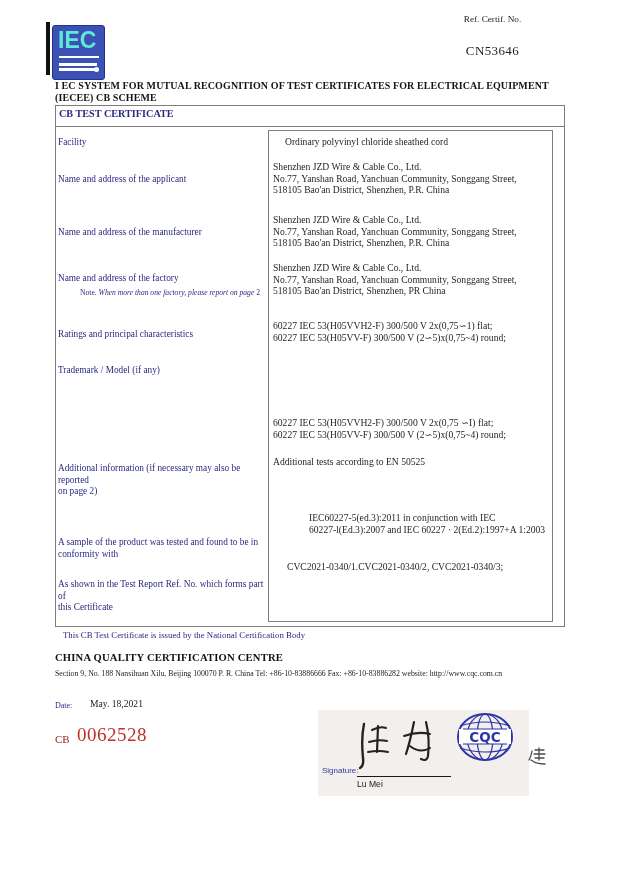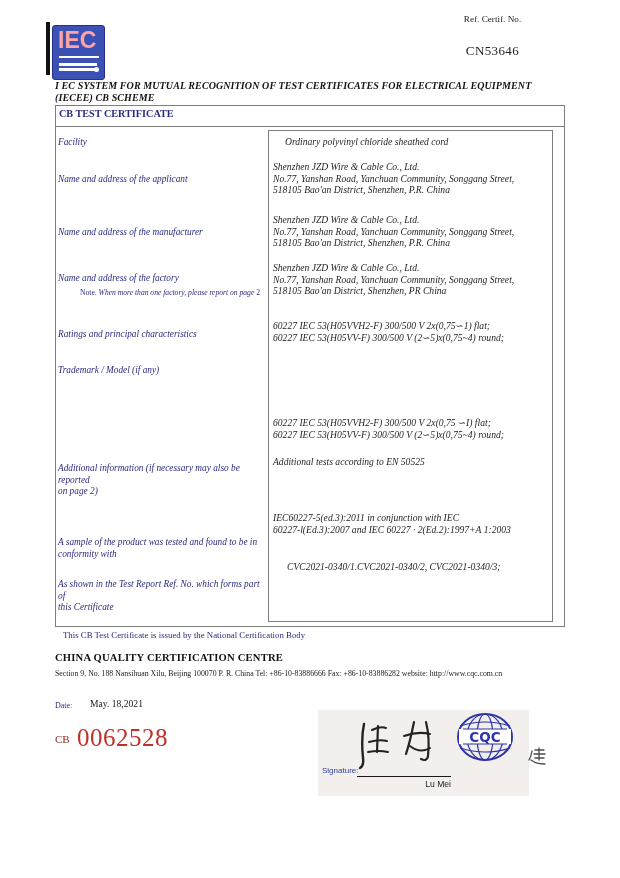--- a/index.html
+++ b/index.html
@@ -4,30 +4,30 @@
 <style>
   * { margin:0; padding:0; box-sizing:border-box; }
   html,body { background:#e8e8e8; }
   .page {
     position:relative; width:620px; height:878px; margin:0 auto;
     background:#ffffff; overflow:hidden;
     font-family:"Liberation Serif","DejaVu Serif",serif;
     color:#1f1f1f;
   }
   .abs { position:absolute; }
-  .pre { white-space:pre-line;font-style:italic; }
+  .pre { white-space:pre-line; }
   .lbl { color:#2a2a80; font-size:9.3px; line-height:11.5px; }
   .val { color:#1f1f1f; font-size:9.6px; line-height:11.5px; }
   .note { color:#2a2a80; font-size:7.6px; }
   .note .it { font-style:italic; }
   
   .iec-bar { left:46px; top:22px; width:4px; height:53px; background:#111; }
   .iec-box { left:52px; top:25px; width:53px; height:55px; background:#3b51b5;
              border:1px solid #26308a; border-radius:3px; }
-  .iec-text { position:absolute; left:5px; top:1px; color:#fca5a5; font-weight:bold;
+  .iec-text { position:absolute; left:5px; top:1px; color:#5eead4; font-weight:bold;
               font-size:23px; letter-spacing:0px; font-family:"Liberation Sans",sans-serif; }
   .iec-underline { position:absolute; left:6px; top:30px; width:40px; height:2px; background:#fff; }
   .iec-line { position:absolute; left:6px; height:2.5px; background:#fff; }
   .iec-dot { position:absolute; width:5px; height:5px; border-radius:50%; background:#fff; }
   .refblock { left:400px; top:14px; width:185px; text-align:center; font-size:9.2px; color:#222; }
   .refno { margin-top:19px; font-size:13px; letter-spacing:0.4px; }
   .scheme { left:55px; top:80px; width:520px; font-weight:bold; font-size:10px;
             line-height:12px; color:#141414; letter-spacing:0.1px; }
   
   .tbl-outer { left:55px; top:105px; width:510px; height:522px; border:1px solid #7d7d7d; }
@@ -36,25 +36,25 @@
   .val-box { left:268px; top:130px; width:285px; height:492px; border:1px solid #7d7d7d; background:#fff; }
   .lblcol { left:58px; width:208px; }
   .valcol { left:273px; width:276px; }
   
   .issued { left:63px; top:630px; font-size:8.8px; color:#2a2a80; }
   .ncb { left:55px; top:652px; font-weight:bold; font-size:10.6px; color:#111; letter-spacing:0.2px; }
   .ncb-addr { left:55px; top:669px; width:515px; font-size:7.8px; color:#222; }
   .date-lbl { left:55px; top:701px; font-size:8px; color:#2a2a80; }
   .date-val { left:90px; top:698px; font-size:9.6px; color:#1a1a1a; }
   .cb-prefix { left:55px; top:733px; font-size:11px; color:#8b1f1f; }
-  .cb-num { left:77px; top:724px; font-size:25px; color:#c03028; letter-spacing:0.5px; }
+  .cb-num { left:77px; top:724px; font-size:19px; color:#c03028; letter-spacing:0.5px; }
   .sig-bg { left:318px; top:710px; width:211px; height:86px; background:#f3efec; }
   .sig-label { left:322px; top:766px; font-size:8px; color:#2a3f9e; font-family:"Liberation Sans",sans-serif; }
   .sig-line { left:357px; top:776px; width:94px; height:1px; background:#1a1a1a; }
-  .sig-name { left:357px; top:779px; width:94px; text-align:right; font-size:8.6px; color:#222;
+  .sig-name { left:357px; top:779px; width:94px; text-align:left; font-size:8.6px; color:#222;
               font-family:"Liberation Sans",sans-serif; }
   .stamp-char { left:527px; top:747px; }
 </style>
 </head>
 <body>
 
 <div class="page">
 
   <div class="abs iec-bar"></div>
   <div class="abs iec-box">
@@ -100,21 +100,21 @@
 No.77, Yanshan Road, Yanchuan Community, Songgang Street,
 518105 Bao'an District, Shenzhen, P.R. China</div>
   <div class="abs val valcol pre" style="top:262px;">Shenzhen JZD Wire &amp; Cable Co., Ltd.
 No.77, Yanshan Road, Yanchuan Community, Songgang Street,
 518105 Bao'an District, Shenzhen, PR China</div>
   <div class="abs val valcol pre" style="top:320px;">60227 IEC 53(H05VVH2-F) 300/500 V 2x(0,75∽1) flat;
 60227 IEC 53(H05VV-F) 300/500 V (2∽5)x(0,75~4) round;</div>
   <div class="abs val valcol pre" style="top:417px;">60227 IEC 53(H05VVH2-F) 300/500 V 2x(0,75 ∽I) flat;
 60227 IEC 53(H05VV-F) 300/500 V (2∽5)x(0,75~4) round;</div>
   <div class="abs val valcol pre" style="top:456px;">Additional tests according to EN 50525</div>
-  <div class="abs val valcol pre" style="top:512px;">IEC60227-5(ed.3):2011 in conjunction with IEC
+  <div class="abs val valcol pre" style="top:512px;margin-left:36px;">IEC60227-5(ed.3):2011 in conjunction with IEC
 60227-l(Ed.3):2007 and IEC 60227 · 2(Ed.2):1997+A 1:2003</div>
   <div class="abs val valcol pre" style="top:561px; left:287px;">CVC2021-0340/1.CVC2021-0340/2, CVC2021-0340/3;</div>
 
   <div class="abs issued">This CB Test Certificate is issued by the National Certification Body</div>
 
   <div class="abs ncb">CHINA QUALITY CERTIFICATION CENTRE</div>
   <div class="abs ncb-addr">Section 9, No. 188 Nansihuan Xilu, Beijing 100070 P. R. China Tel: +86-10-83886666 Fax: +86-10-83886282 website: http://www.cqc.com.cn</div>
   <div class="abs date-lbl">Date:</div>
   <div class="abs date-val">May. 18,2021</div>
   <div class="abs cb-prefix">CB</div>

